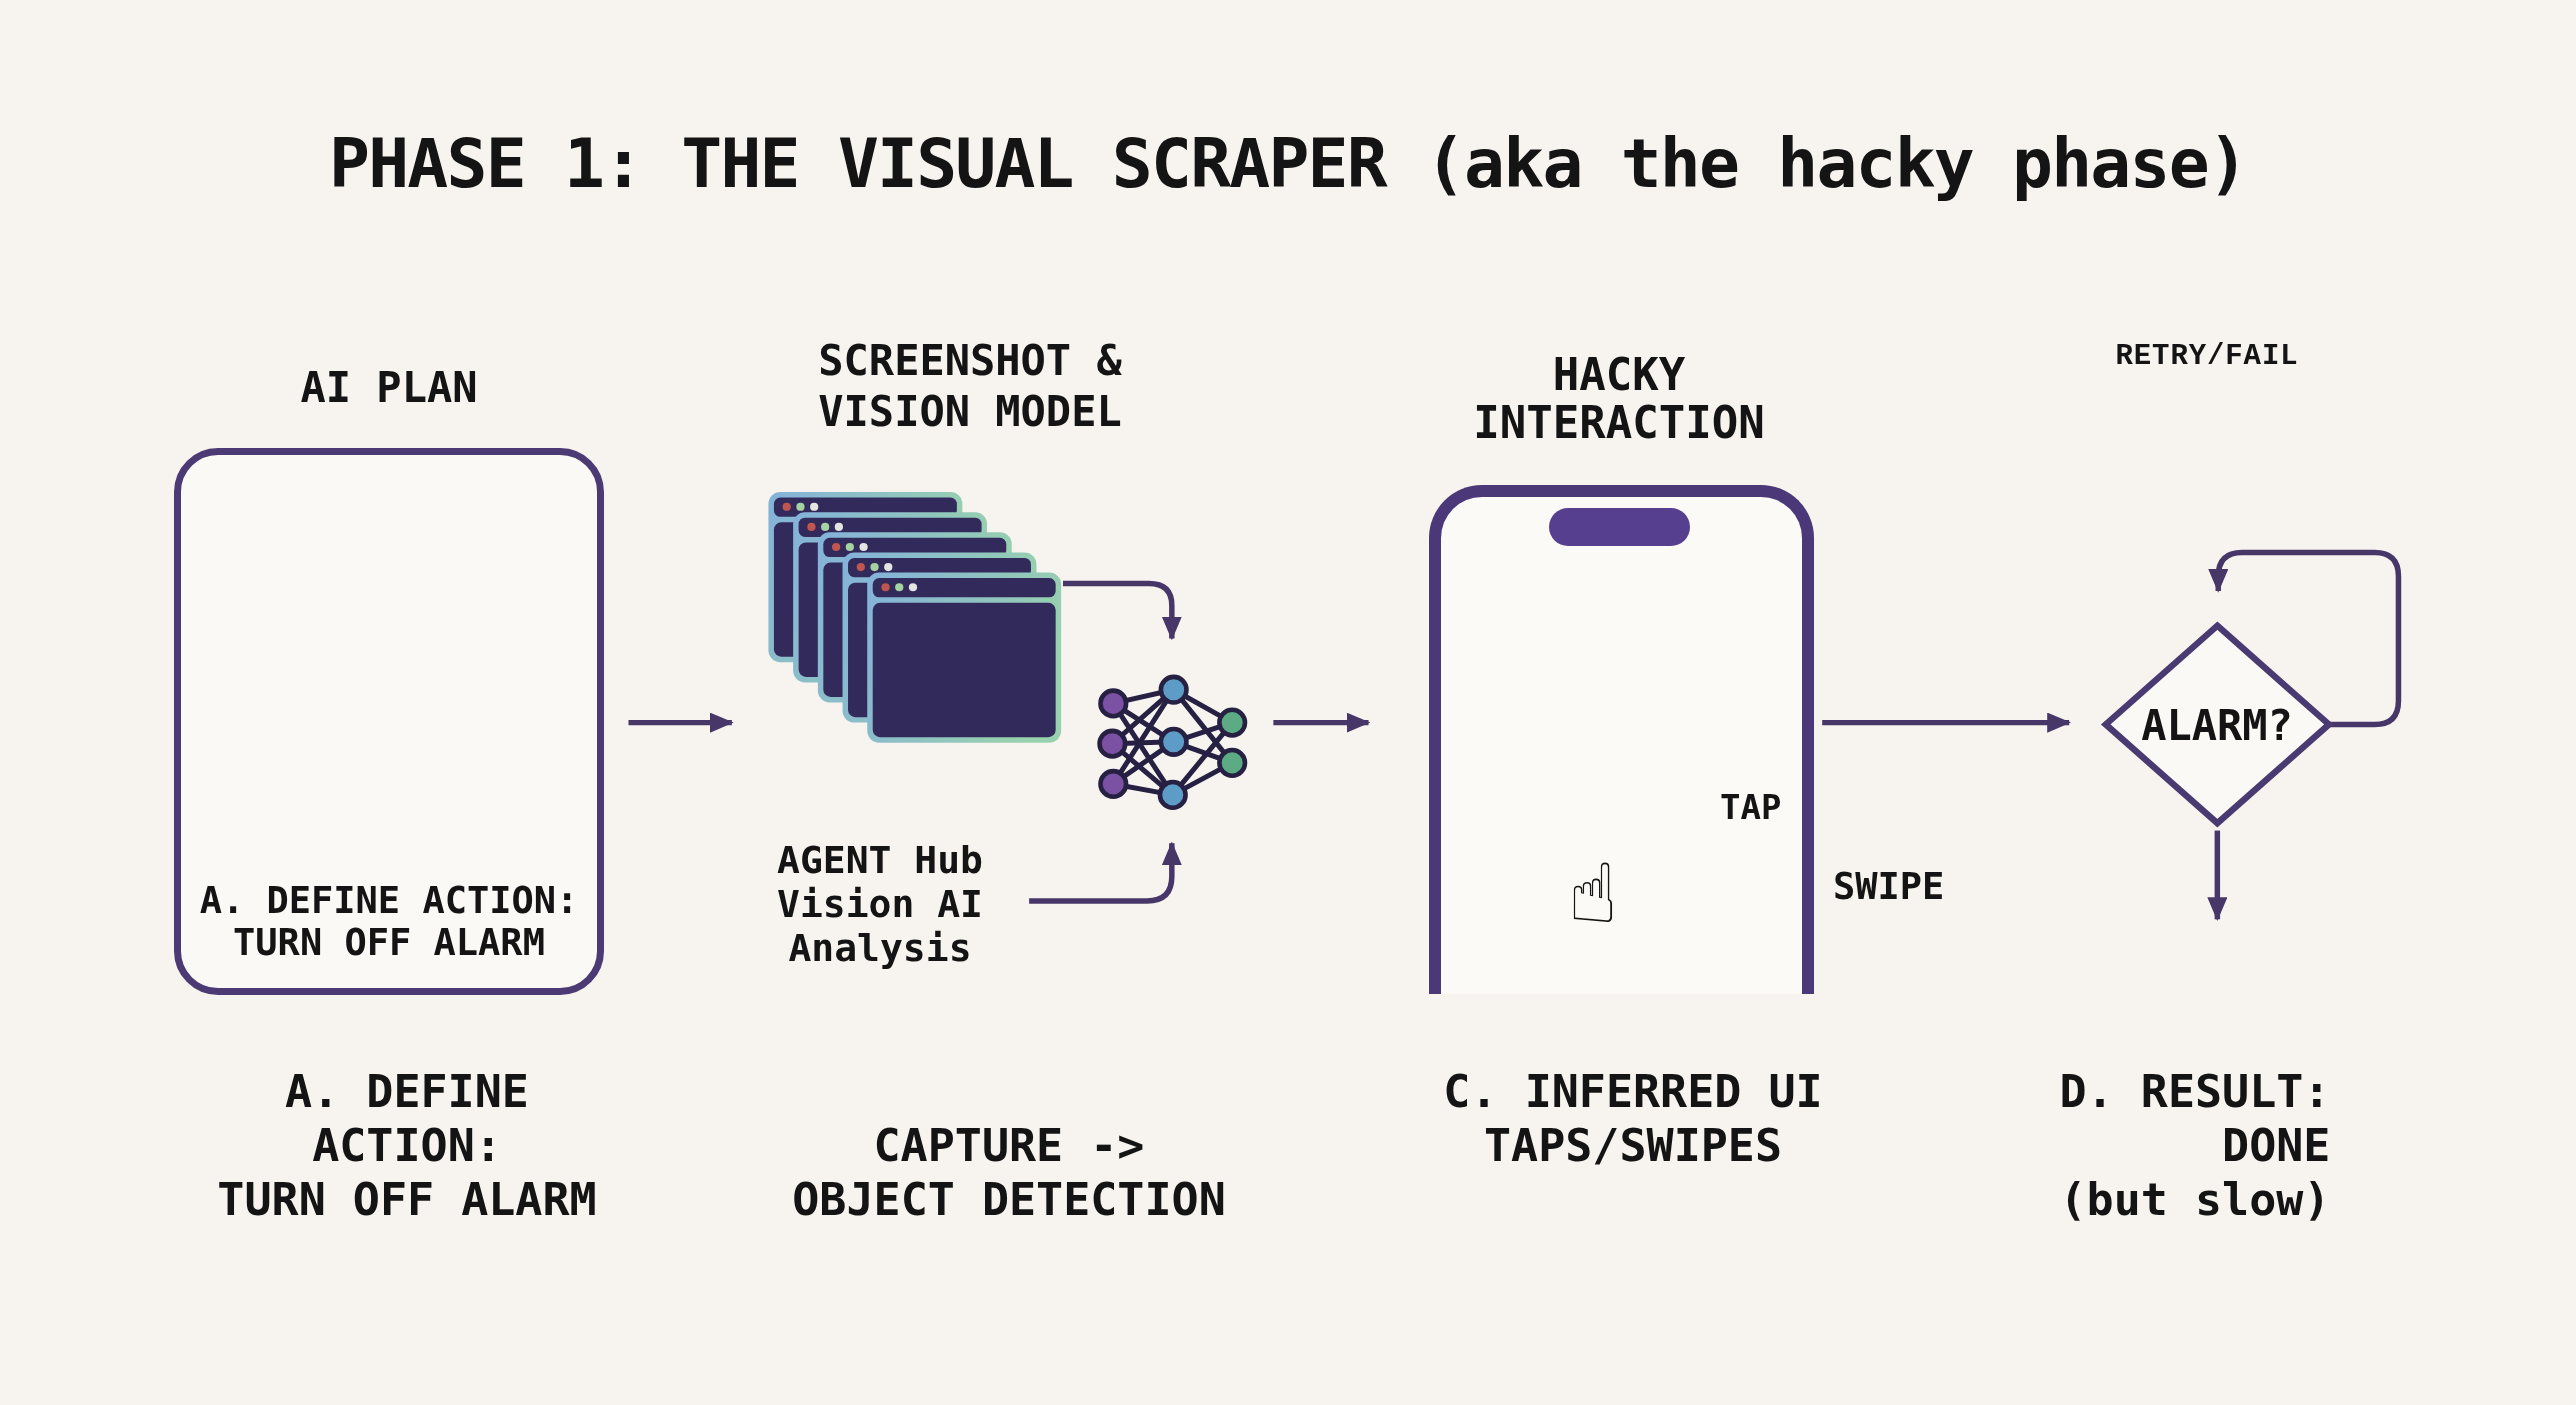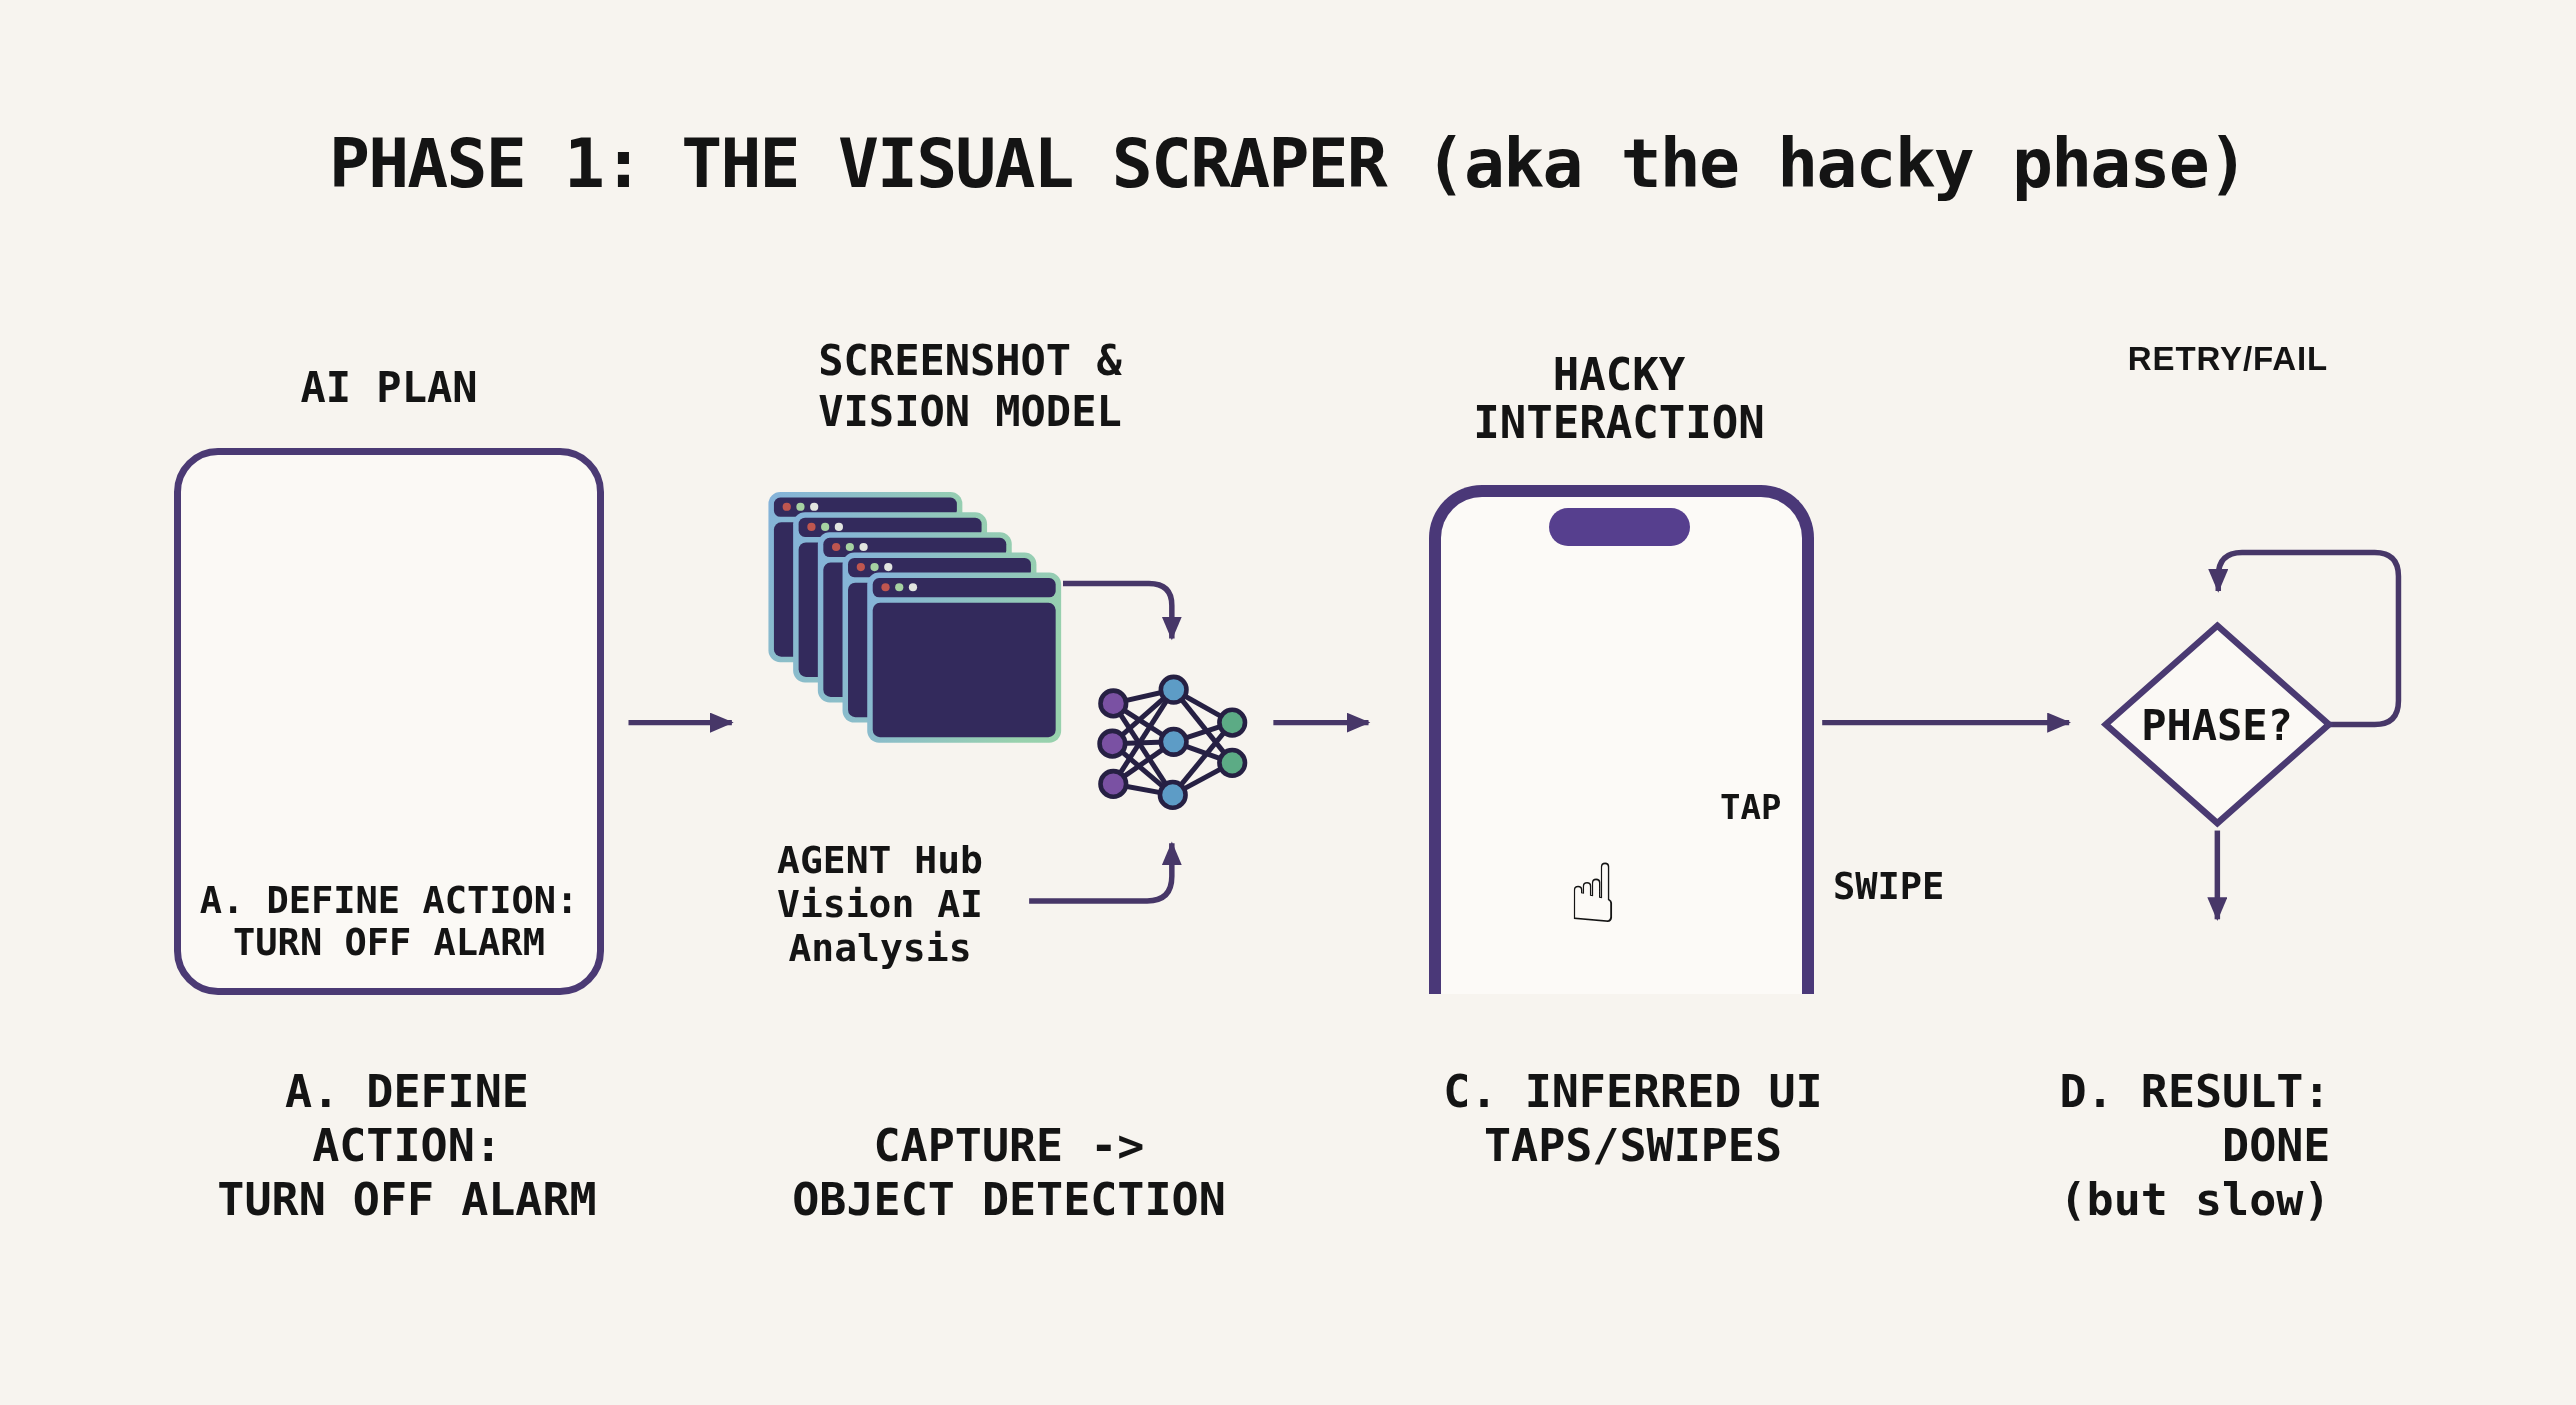--- a/index.html
+++ b/index.html
@@ -9,21 +9,21 @@
     font-family:"DejaVu Sans Mono",monospace;color:#141414;padding-left:16px;
   }
   .abs{position:absolute;}
   .ctr{transform:translateX(-50%);text-align:center;}
   .mono-b{font-family:"DejaVu Sans Mono",monospace;font-weight:bold;}
   #title{left:1288px;top:124px;font-size:68px;font-weight:bold;letter-spacing:-1.8px;white-space:nowrap;}
   .col-header{font-size:42px;font-weight:bold;line-height:51px;white-space:pre;}
   #hdr-plan{left:389px;top:362px;}
   #hdr-vision{left:970px;top:335px;}
   #hdr-hacky{left:1619px;top:351px;font-size:44px;line-height:48px;}
-  #hdr-retry{left:2207px;top:340px;font-family:Liberation Sans, sans-serif;font-size:33px;font-weight:bold;letter-spacing:0.9px;margin-left:21px;}
+  #hdr-retry{left:2207px;top:340px;font-family:Liberation Mono, monospace;font-size:29px;font-weight:bold;letter-spacing:0.9px;}
   
   #plan-box{left:174px;top:448px;width:430px;height:547px;border:7.3px solid #4b3a74;border-radius:44px;box-sizing:border-box;background:#fbf9f5;}
   #plan-box-label{left:389px;top:880px;font-size:37px;font-weight:bold;line-height:42px;white-space:pre;}
   
   #phone{left:1429px;top:485px;width:385px;height:509px;box-sizing:border-box;
     border:12px solid #4a3878;border-bottom:none;border-radius:53px 53px 0 0;background:#fcfaf7;}
   #notch{left:1549px;top:508px;width:141px;height:38px;border-radius:19px;background:#563f8e;}
   #tap-label{left:1720px;top:787px;font-size:34px;font-weight:bold;}
   #swipe-label{left:1833px;top:865px;font-size:37px;font-weight:bold;}
   #hand{left:1568px;top:853px;font-family:"DejaVu Sans",sans-serif;font-size:82px;line-height:82px;}
@@ -263,21 +263,21 @@
   <div id="plan-box-label" class="abs ctr"><span>A. DEFINE ACTION:</span><br><span>TURN OFF ALARM</span></div>
 
   <div id="agent-note" class="abs ctr"><span>AGENT Hub</span><br><span>Vision AI</span><br><span>Analysis</span></div>
 
   <div id="phone" class="abs"></div>
   <div id="notch" class="abs"></div>
   <div id="tap-label" class="abs mono-b">TAP</div>
   <div id="hand" class="abs">☝</div>
   <div id="swipe-label" class="abs mono-b">SWIPE</div>
 
-  <div id="fail-label" class="abs mono-b">PHASE?</div>
+  <div id="fail-label" class="abs mono-b">ALARM?</div>
 
   <div id="cap-a" class="abs ctr caption"><span>A. DEFINE</span><br><span>ACTION:</span><br><span>TURN OFF ALARM</span></div>
   <div id="cap-b" class="abs ctr caption"><br><span>CAPTURE -&gt;</span><br><span>OBJECT DETECTION</span></div>
   <div id="cap-c" class="abs ctr caption"><span>C. INFERRED UI</span><br><span>TAPS/SWIPES</span></div>
   <div id="cap-d" class="abs ctr caption"><span>D. RESULT:</span><br><span>DONE</span><br><span>(but slow)</span></div>
 
 </div>
 
 
 </body></html>

